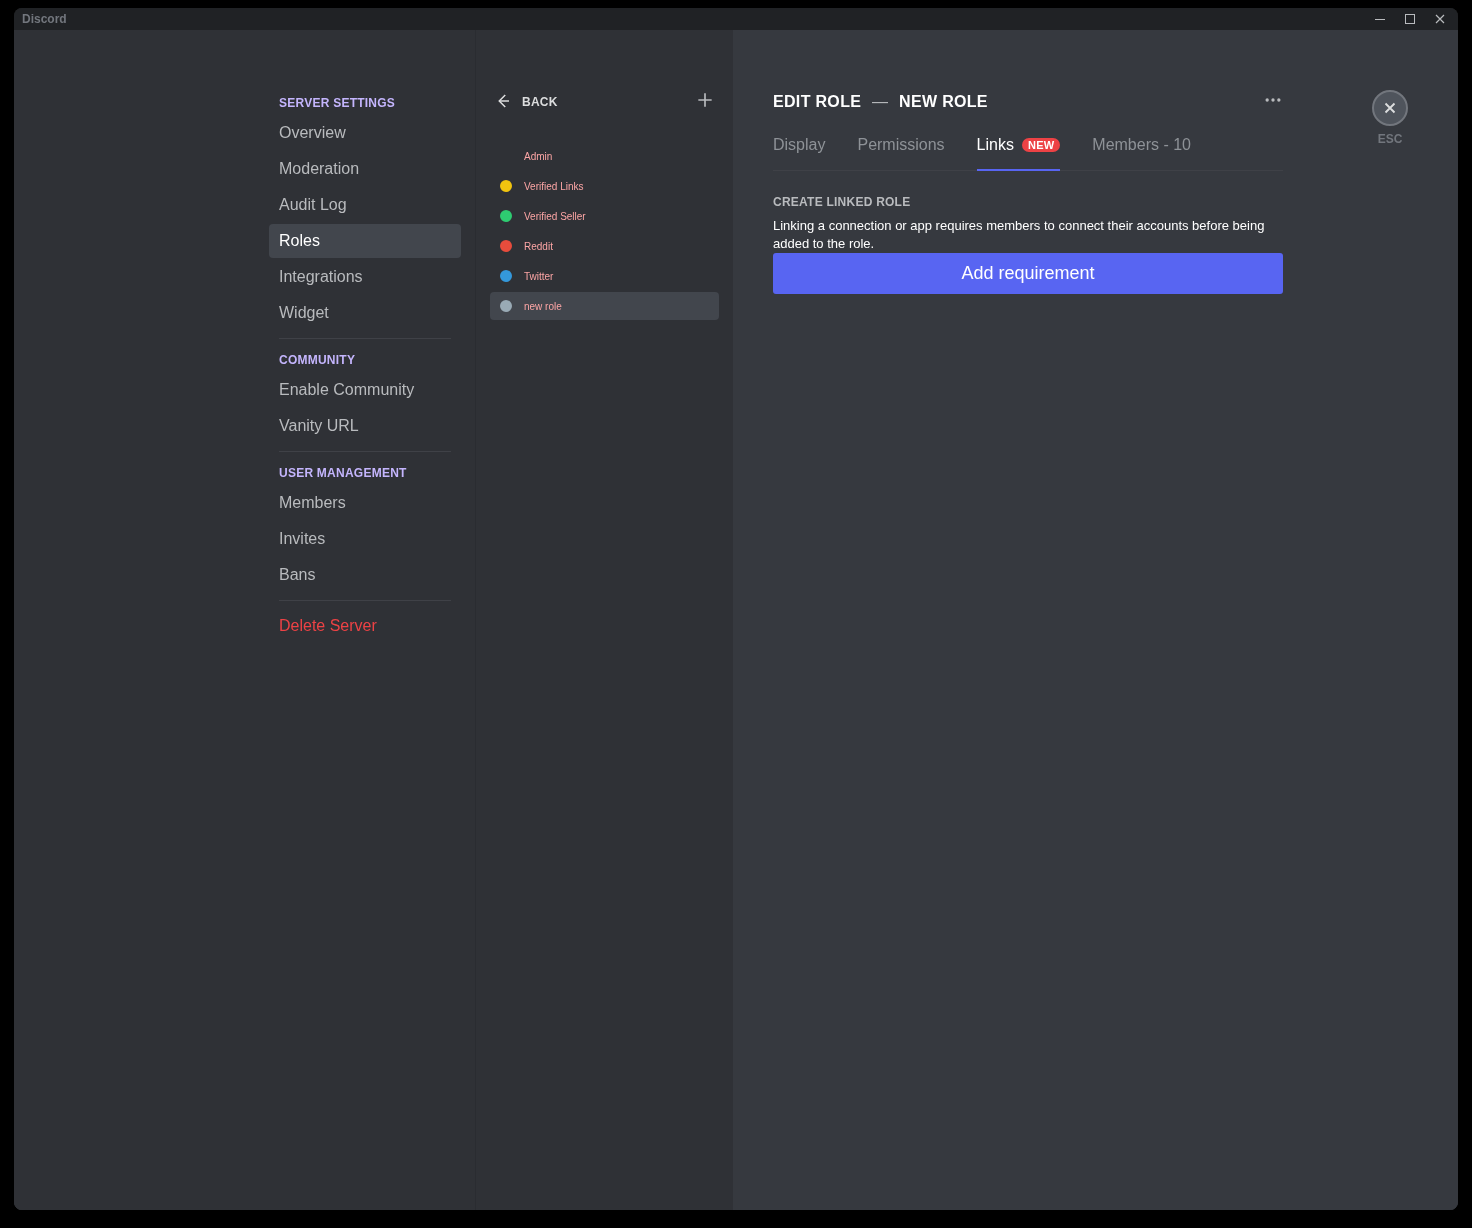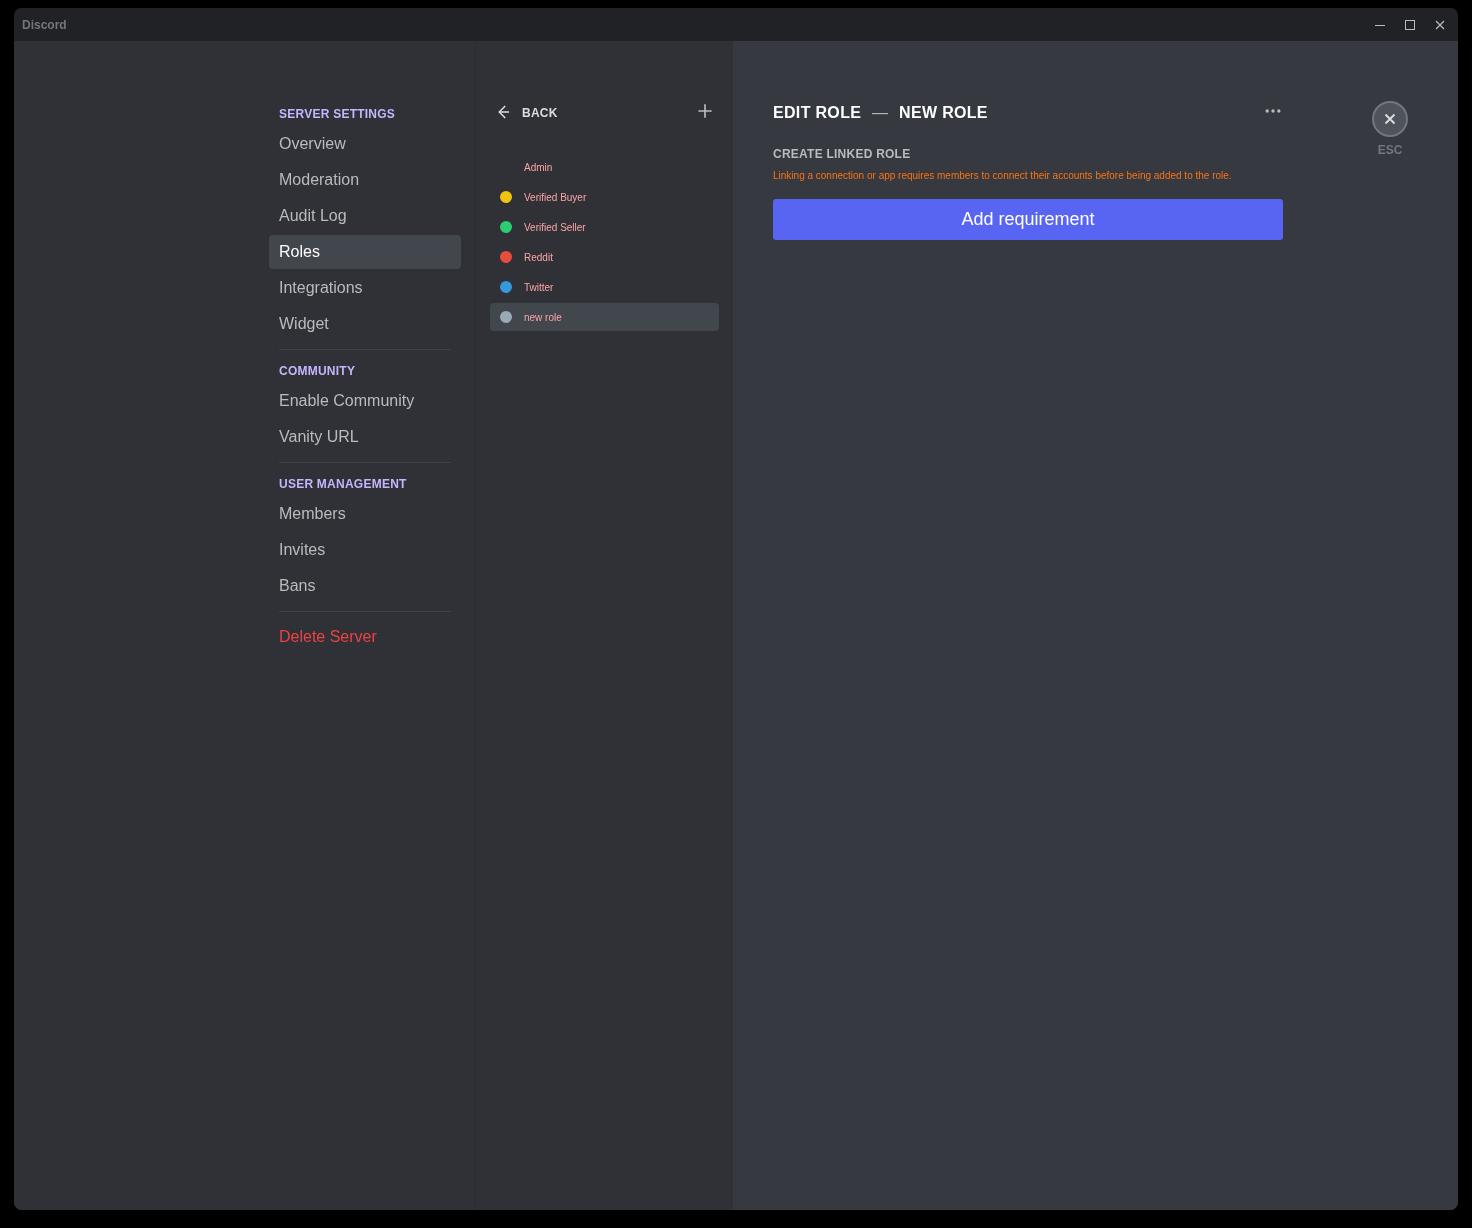--- a/index.html
+++ b/index.html
@@ -21,21 +21,21 @@
       top: 8px;
       right: 14px;
       bottom: 18px;
       background: #202225;
       border-radius: 8px;
       overflow: hidden;
       display: flex;
       flex-direction: column;
     }
     .titlebar {
-      height: 33px;
+      height: 22px;
       background: #202225;
       display: flex;
       align-items: center;
       padding: 0 8px;
       flex-shrink: 0;
     }
     .titlebar-title {
       color: #72767d;
       font-size: 12px;
       font-weight: 600;
@@ -221,24 +221,23 @@
       letter-spacing: 0.02em;
     }
     .section-title {
       color: #b9bbbe;
       font-size: 12px;
       font-weight: 700;
       letter-spacing: 0.02em;
       margin-bottom: 8px;
     }
     .section-desc {
-      color: #f97316;
-      font-size: 10px;
+      color: #ffffff;
+      font-size: 13px;
       line-height: 1.4;
-      margin-bottom: 16px;
     }
     .primary-btn {
       background: #5865f2;
       color: #fff;
       font-size: 18px;
       font-weight: 500;
       border: none;
       border-radius: 3px;
       padding: 10px 16px;
       width: 100%;
@@ -346,21 +345,21 @@
           </span>
         </div>
       </div>
 
       <div class="role-item">
         <div class="role-dot" style="#5d7fa3"></div>
         <div class="role-label">Admin</div>
       </div>
       <div class="role-item">
         <div class="role-dot" style="background:#f1c40f"></div>
-        <div class="role-label">Verified Buyer</div>
+        <div class="role-label">Verified Links</div>
       </div>
       <div class="role-item">
         <div class="role-dot" style="background:#2ecc71"></div>
         <div class="role-label">Verified Seller</div>
       </div>
       <div class="role-item">
         <div class="role-dot" style="background:#e74c3c"></div>
         <div class="role-label">Reddit</div>
       </div>
       <div class="role-item">
@@ -385,20 +384,35 @@
             <span>
               <svg width="20" height="20" viewBox="0 0 24 24" fill="#b9bbbe">
                   <circle cx="5" cy="12" r="2"></circle>
                   <circle cx="12" cy="12" r="2"></circle>
                   <circle cx="19" cy="12" r="2"></circle>
                 </svg>
             </span>
           </div>
         </div>
 
+        <div class="tabs">
+          <div class="tab">
+              <span>Display</span>
+            </div>
+          <div class="tab">
+              <span>Permissions</span>
+            </div>
+          <div class="tab active">
+            <span>Links</span>
+            <span class="badge-new">NEW</span>
+          </div>
+          <div class="tab">
+              <span>Members - 10</span>
+            </div>
+        </div>
 
         <div class="section-title">CREATE LINKED ROLE</div>
         <div class="section-desc">Linking a connection or app requires members to connect their accounts before being added to the role.</div>
         <button class="primary-btn">Add requirement</button>
       </div>
 
       <div class="esc-btn">
         <div class="esc-circle">
           <svg width="18" height="18" viewBox="0 0 24 24">
               <path d="M6 6 L18 18 M18 6 L6 18" stroke="#dcddde" stroke-width="2.5"></path>

